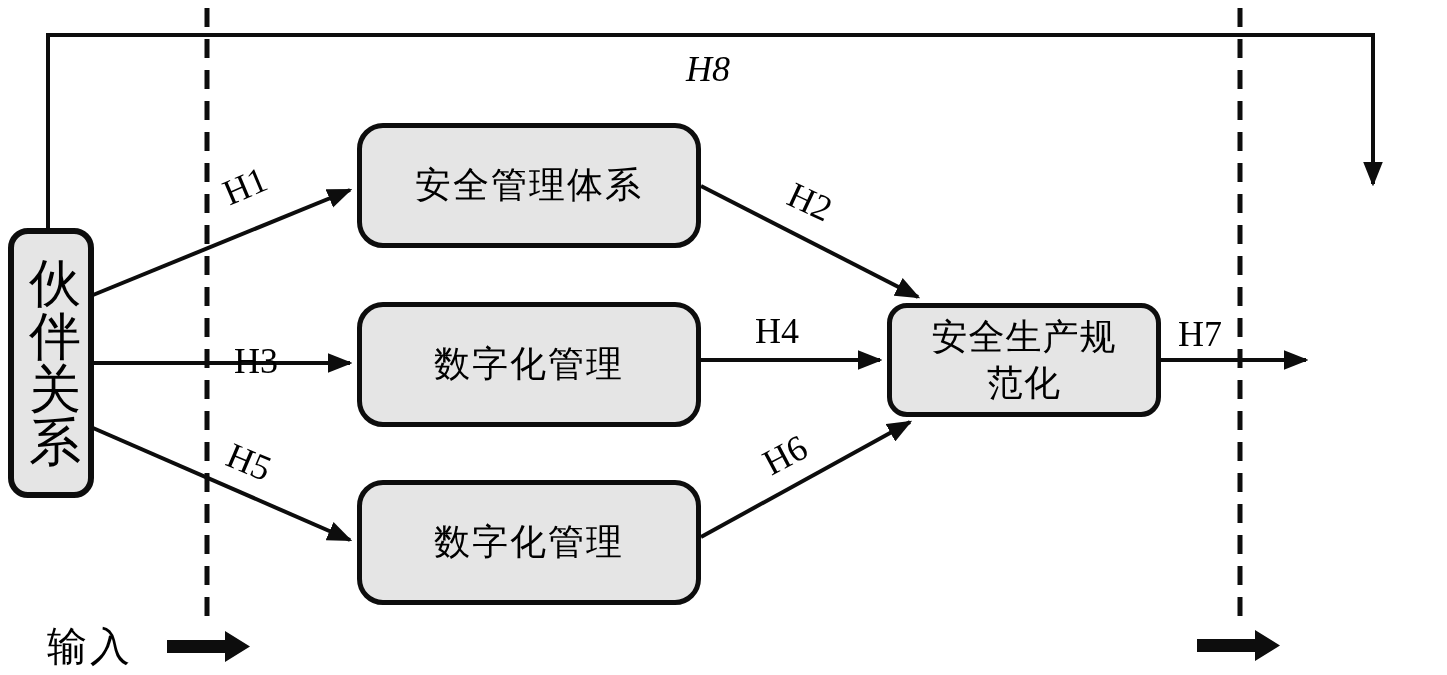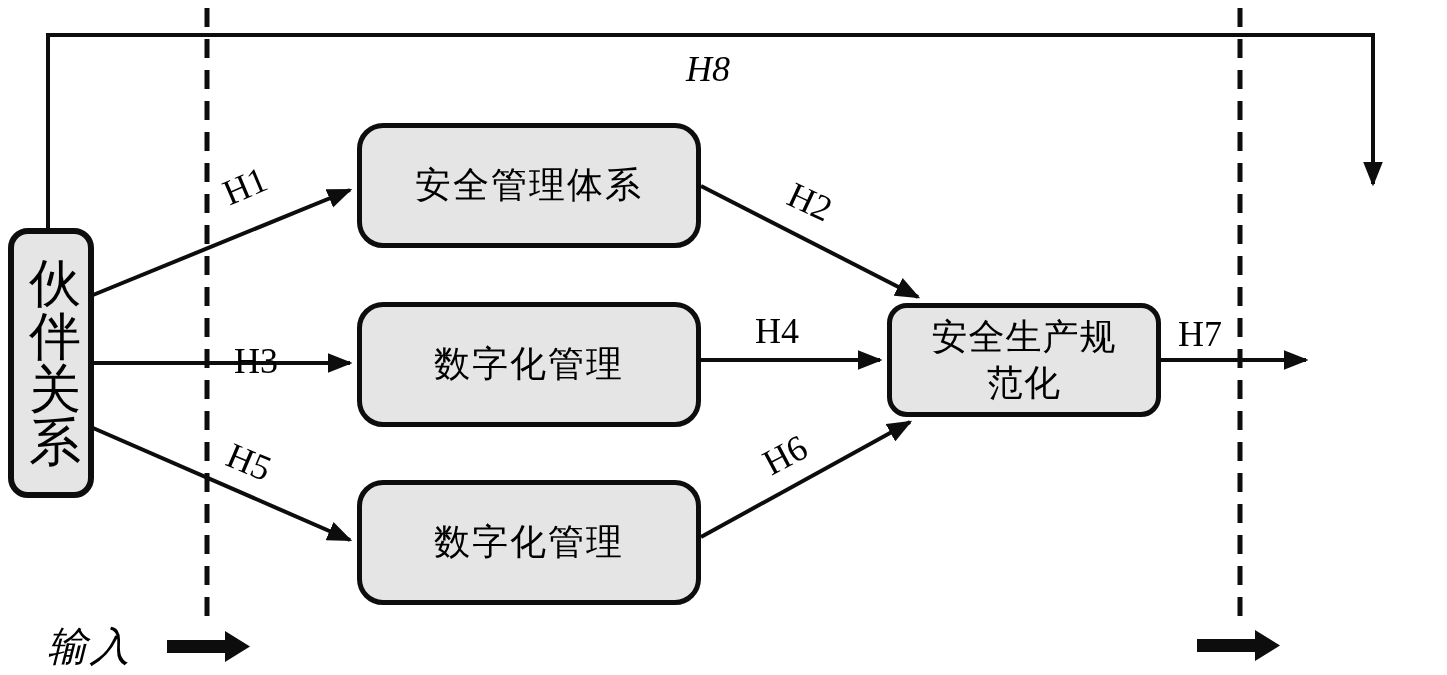--- a/index.html
+++ b/index.html
@@ -107,15 +107,15 @@
 
   <div class="hlabel" style="left:245px;top:186px;transform:translate(-50%,-50%) rotate(-23deg);">H1</div>
   <div class="hlabel" style="left:810px;top:202px;transform:translate(-50%,-50%) rotate(25deg);">H2</div>
   <div class="hlabel" style="left:256px;top:333px;margin-top:28px;">H3</div>
   <div class="hlabel" style="left:777px;top:331px;">H4</div>
   <div class="hlabel" style="left:249px;top:462px;transform:translate(-50%,-50%) rotate(23deg);">H5</div>
   <div class="hlabel" style="left:785px;top:455px;transform:translate(-50%,-50%) rotate(-28deg);">H6</div>
   <div class="hlabel" style="left:1200px;top:334px;">H7</div>
   <div class="hlabel" style="left:708px;top:69px;font-style:italic;">H8</div>
 
-  <div class="zlabel" style="left:90px;top:646px;font-style:italic;">输入</div>
+  <div class="zlabel" style="left:90px;top:646px;">输入</div>
 
 </div>
 
 </body></html>

